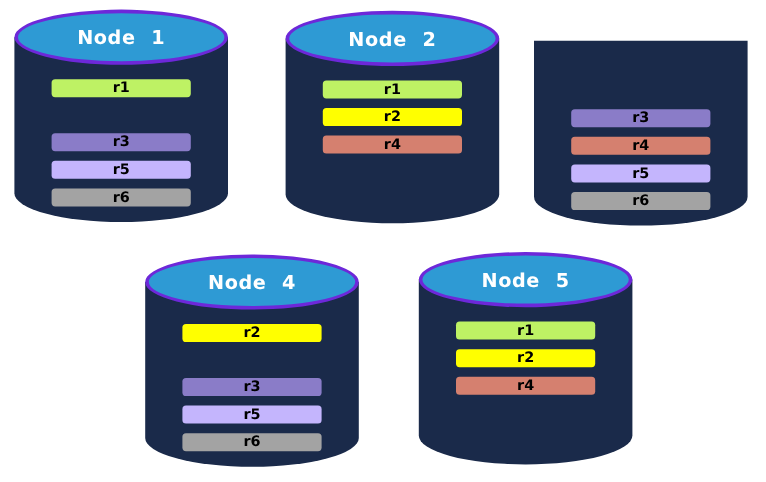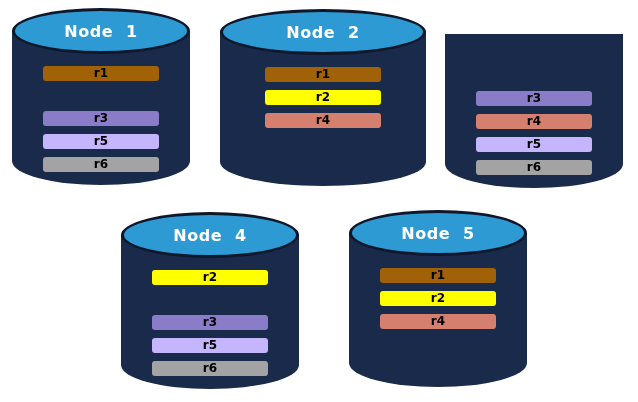--- a/index.html
+++ b/index.html
@@ -24,21 +24,21 @@
     top: 23px; left: 0; right: 0; bottom: 0;
     background: #1a2a4a;
     border-radius: 0 0 50% 50% / 0 0 24px 24px;
   }
   .cyl-top {
     position: absolute;
     top: 0; left: 0; right: 0;
     height: 46px;
     box-sizing: border-box;
     background: #2e9ad4;
-    border: 3px solid #0f172a;
+    border: 3px solid #6d28d9;
     border-radius: 50%;
     display: flex;
     align-items: center;
     justify-content: center;
     z-index: 2;
   }
   .node-title {
     color: #ffffff;
     font-size: 16px;
     font-weight: bold;
@@ -62,29 +62,29 @@
     border-radius: 3px;
     display: flex;
     align-items: center;
     justify-content: center;
     color: #000000;
     font-size: 12px;
     font-weight: bold;
     line-height: 15px;
   }
   
-  .r1 { background: #a16207; }
+  .r1 { background: #bef264; }
   .r2 { background: #ffff00; }
   .r3 { background: #8a7cc8; margin-top: 22px; }
   .r4 { background: #d5806f; }
   .r5 { background: #c4b5fd; }
   .r6 { background: #a3a3a3; }
 
   .node-pos-0 { left: 12px;  top: 8px;   }
-  .node-pos-1 { left: 220px; top: 9px; padding-left: 28px;   }
+  .node-pos-1 { left: 238px; top: 9px;   }
   .node-pos-2 { left: 445px; top: 11px;  }
   .node-pos-3 { left: 121px; top: 212px; }
   .node-pos-4 { left: 349px; top: 210px; }
 </style>
 </head>
 <body>
 
 <div class="canvas">
 
   <div class="cylinder node-pos-0">

